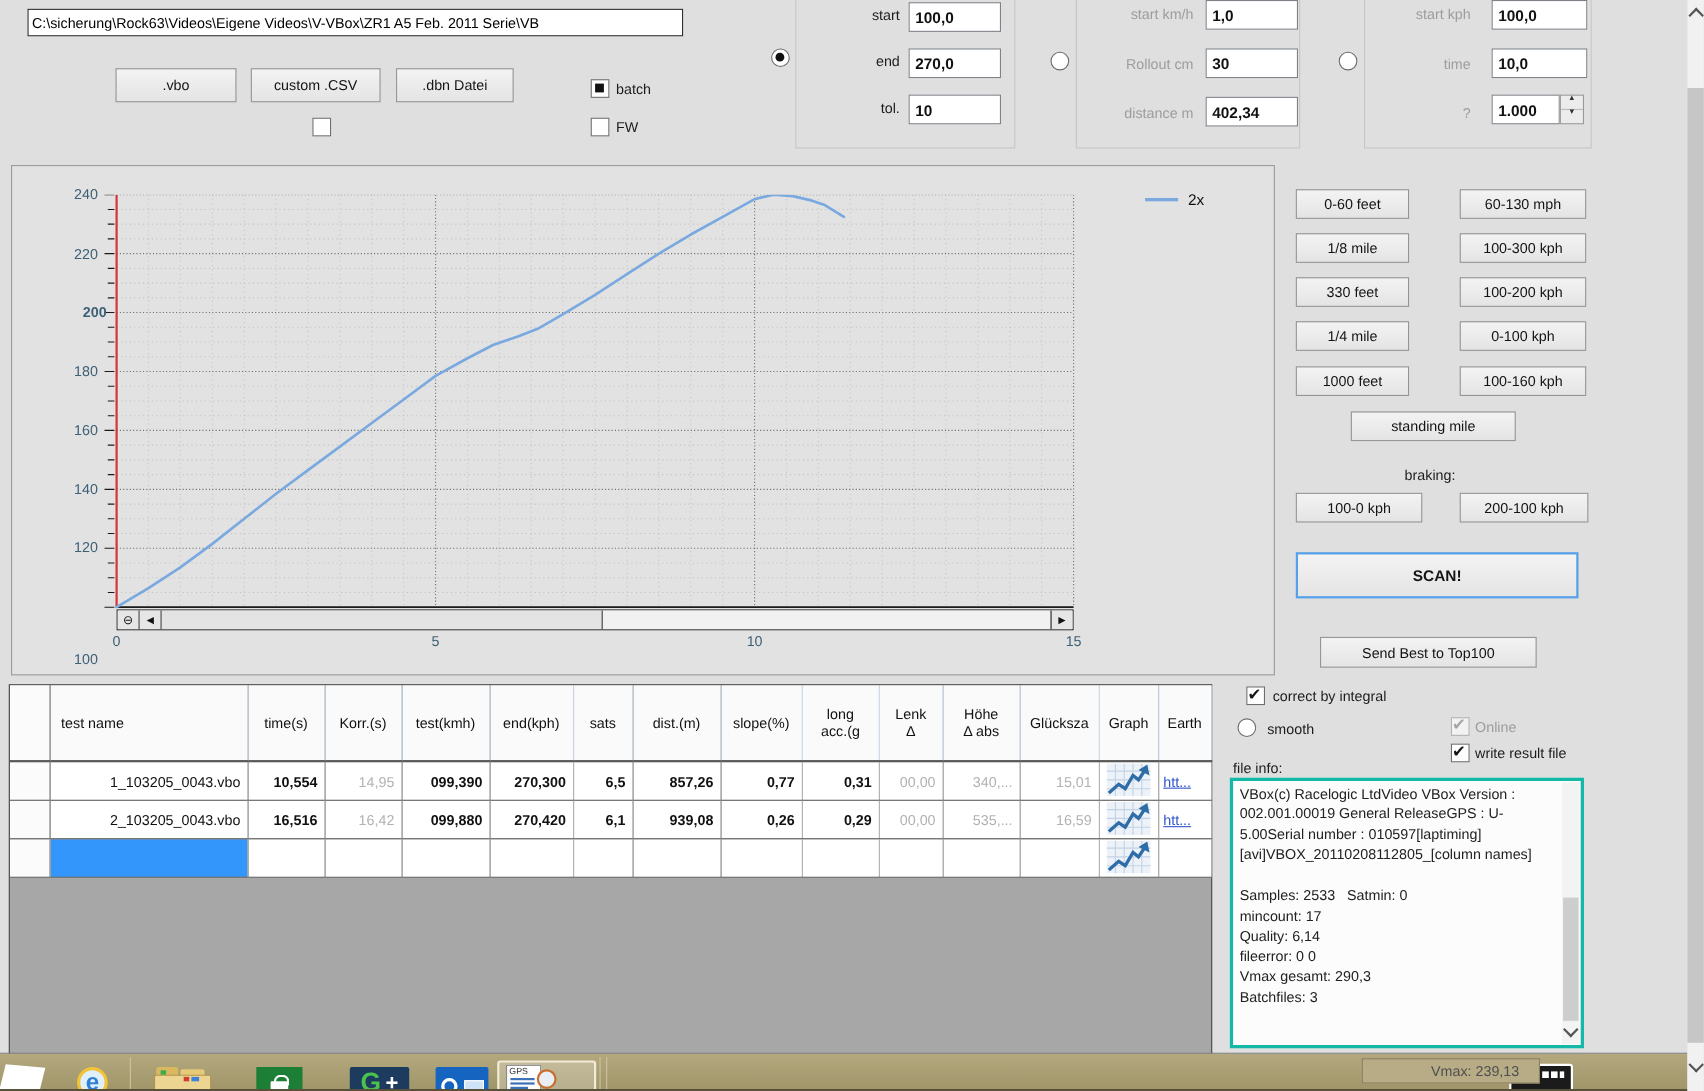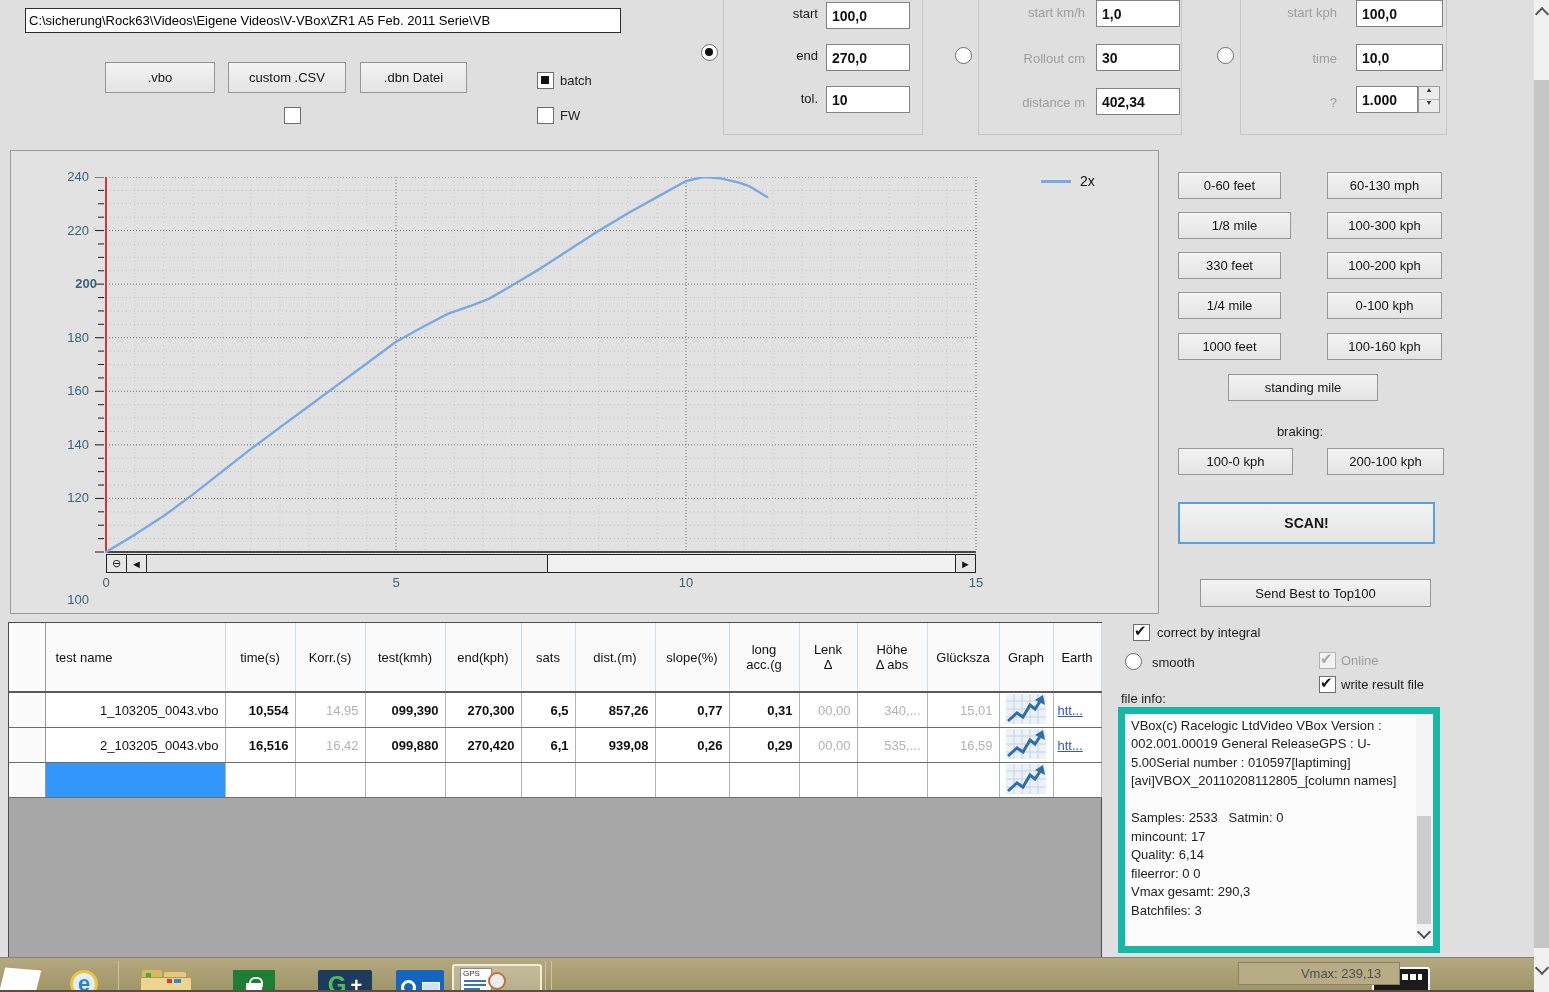--- a/index.html
+++ b/index.html
@@ -46,21 +46,21 @@
   .dgrid th.rowhdr,.dgrid td.rowhdr{background:#fbfbfb;border-right:1px solid #9a9a9a;}
   .dgrid td{background:#fff;border-right:1px solid #b4b4b4;border-bottom:1px solid #6d6d6d;
             font-size:13px;height:34px;text-align:right;padding:0 6px 0 0;overflow:hidden;white-space:nowrap;}
   .dgrid td.b{font-weight:700;}
   .dgrid td.dim{color:#b2b2b2;}
   .dgrid td.gcell{padding:0;text-align:center;vertical-align:middle;}
   .dgrid td.ecell{text-align:left;padding-left:4px;}
   .dgrid td.sel{background:#3296fa;}
   a.elink{color:#3355cc;text-decoration:underline;font-size:13px;}
   
-  #fileinfo{left:1118px;top:707px;width:322px;height:246px;background:#fcfcfc;border:7px solid #14b8a6;
+  #fileinfo{left:1118px;top:707px;width:322px;height:246px;background:#fcfcfc;border:3px solid #14b8a6;
             font-size:13px;line-height:1.42;color:#222;box-sizing:border-box;}
   #fileinfo .txt{position:absolute;left:6px;top:3px;right:22px;bottom:3px;white-space:pre-wrap;overflow:hidden;}
   #fi-scroll{position:absolute;right:1px;top:1px;bottom:1px;width:16px;background:#f3f3f3;}
   #fi-thumb{position:absolute;left:1px;width:14px;top:44%;height:47%;background:#cdcdcd;}
   .chev{position:absolute;width:8px;height:8px;border-top:2px solid #555;border-right:2px solid #555;}
   .chev.up{transform:rotate(-45deg);}
   .chev.down{transform:rotate(135deg);}
   
   #vscroll{left:1534px;top:0;width:15px;height:992px;background:#f1f1f1;}
   #vthumb{position:absolute;left:0px;top:80px;width:15px;height:868px;background:#c6c6c6;}
@@ -239,36 +239,36 @@
   </div>
 
   <div class="xlab" style="left:75px;top:424px;">0</div>
   <div class="xlab" style="left:365px;top:424px;">5</div>
   <div class="xlab" style="left:655px;top:424px;">10</div>
   <div class="xlab" style="left:945px;top:424px;">15</div>
 </div>
 
 <div class="btn sbtn" style="left:1178px;top:172px;width:103px;height:27px;">0-60 feet</div>
 <div class="btn sbtn" style="left:1327px;top:172px;width:115px;height:27px;">60-130 mph</div>
-<div class="btn sbtn" style="left:1178px;top:212px;width:113px;height:27px;">1/8 mile</div>
+<div class="btn sbtn" style="left:1178px;top:212px;width:103px;height:27px;">1/8 mile</div>
 <div class="btn sbtn" style="left:1327px;top:212px;width:115px;height:27px;">100-300 kph</div>
 <div class="btn sbtn" style="left:1178px;top:252px;width:103px;height:27px;">330 feet</div>
 <div class="btn sbtn" style="left:1327px;top:252px;width:115px;height:27px;">100-200 kph</div>
 <div class="btn sbtn" style="left:1178px;top:292px;width:103px;height:27px;">1/4 mile</div>
 <div class="btn sbtn" style="left:1327px;top:292px;width:115px;height:27px;">0-100 kph</div>
 <div class="btn sbtn" style="left:1178px;top:333px;width:103px;height:27px;">1000 feet</div>
 <div class="btn sbtn" style="left:1327px;top:333px;width:115px;height:27px;">100-160 kph</div>
 <div class="btn sbtn" style="left:1228px;top:374px;width:150px;height:27px;">standing mile</div>
 
 <div class="lbl" style="left:1180px;top:424px;width:240px;text-align:center;">braking:</div>
 <div class="btn sbtn" style="left:1178px;top:448px;width:115px;height:27px;">100-0 kph</div>
 <div class="btn sbtn" style="left:1327px;top:448px;width:117px;height:27px;">200-100 kph</div>
 
 <div class="btn" id="scan-btn" style="left:1178px;top:502px;width:257px;height:42px;">SCAN!</div>
-<div class="btn sbtn" style="left:1200px;top:579px;width:231px;height:28px;">Send Best to Top100</div>
+<div class="btn sbtn" style="left:1200px;top:579px;width:197px;height:28px;">Send Best to Top100</div>
 
 <div id="table-area" class="abs">
   <table class="dgrid">
     <colgroup>
       <col style="width:36px">
         <col style="width:180px">
         <col style="width:70px">
         <col style="width:70px">
       <col style="width:80px">
         <col style="width:76px">

